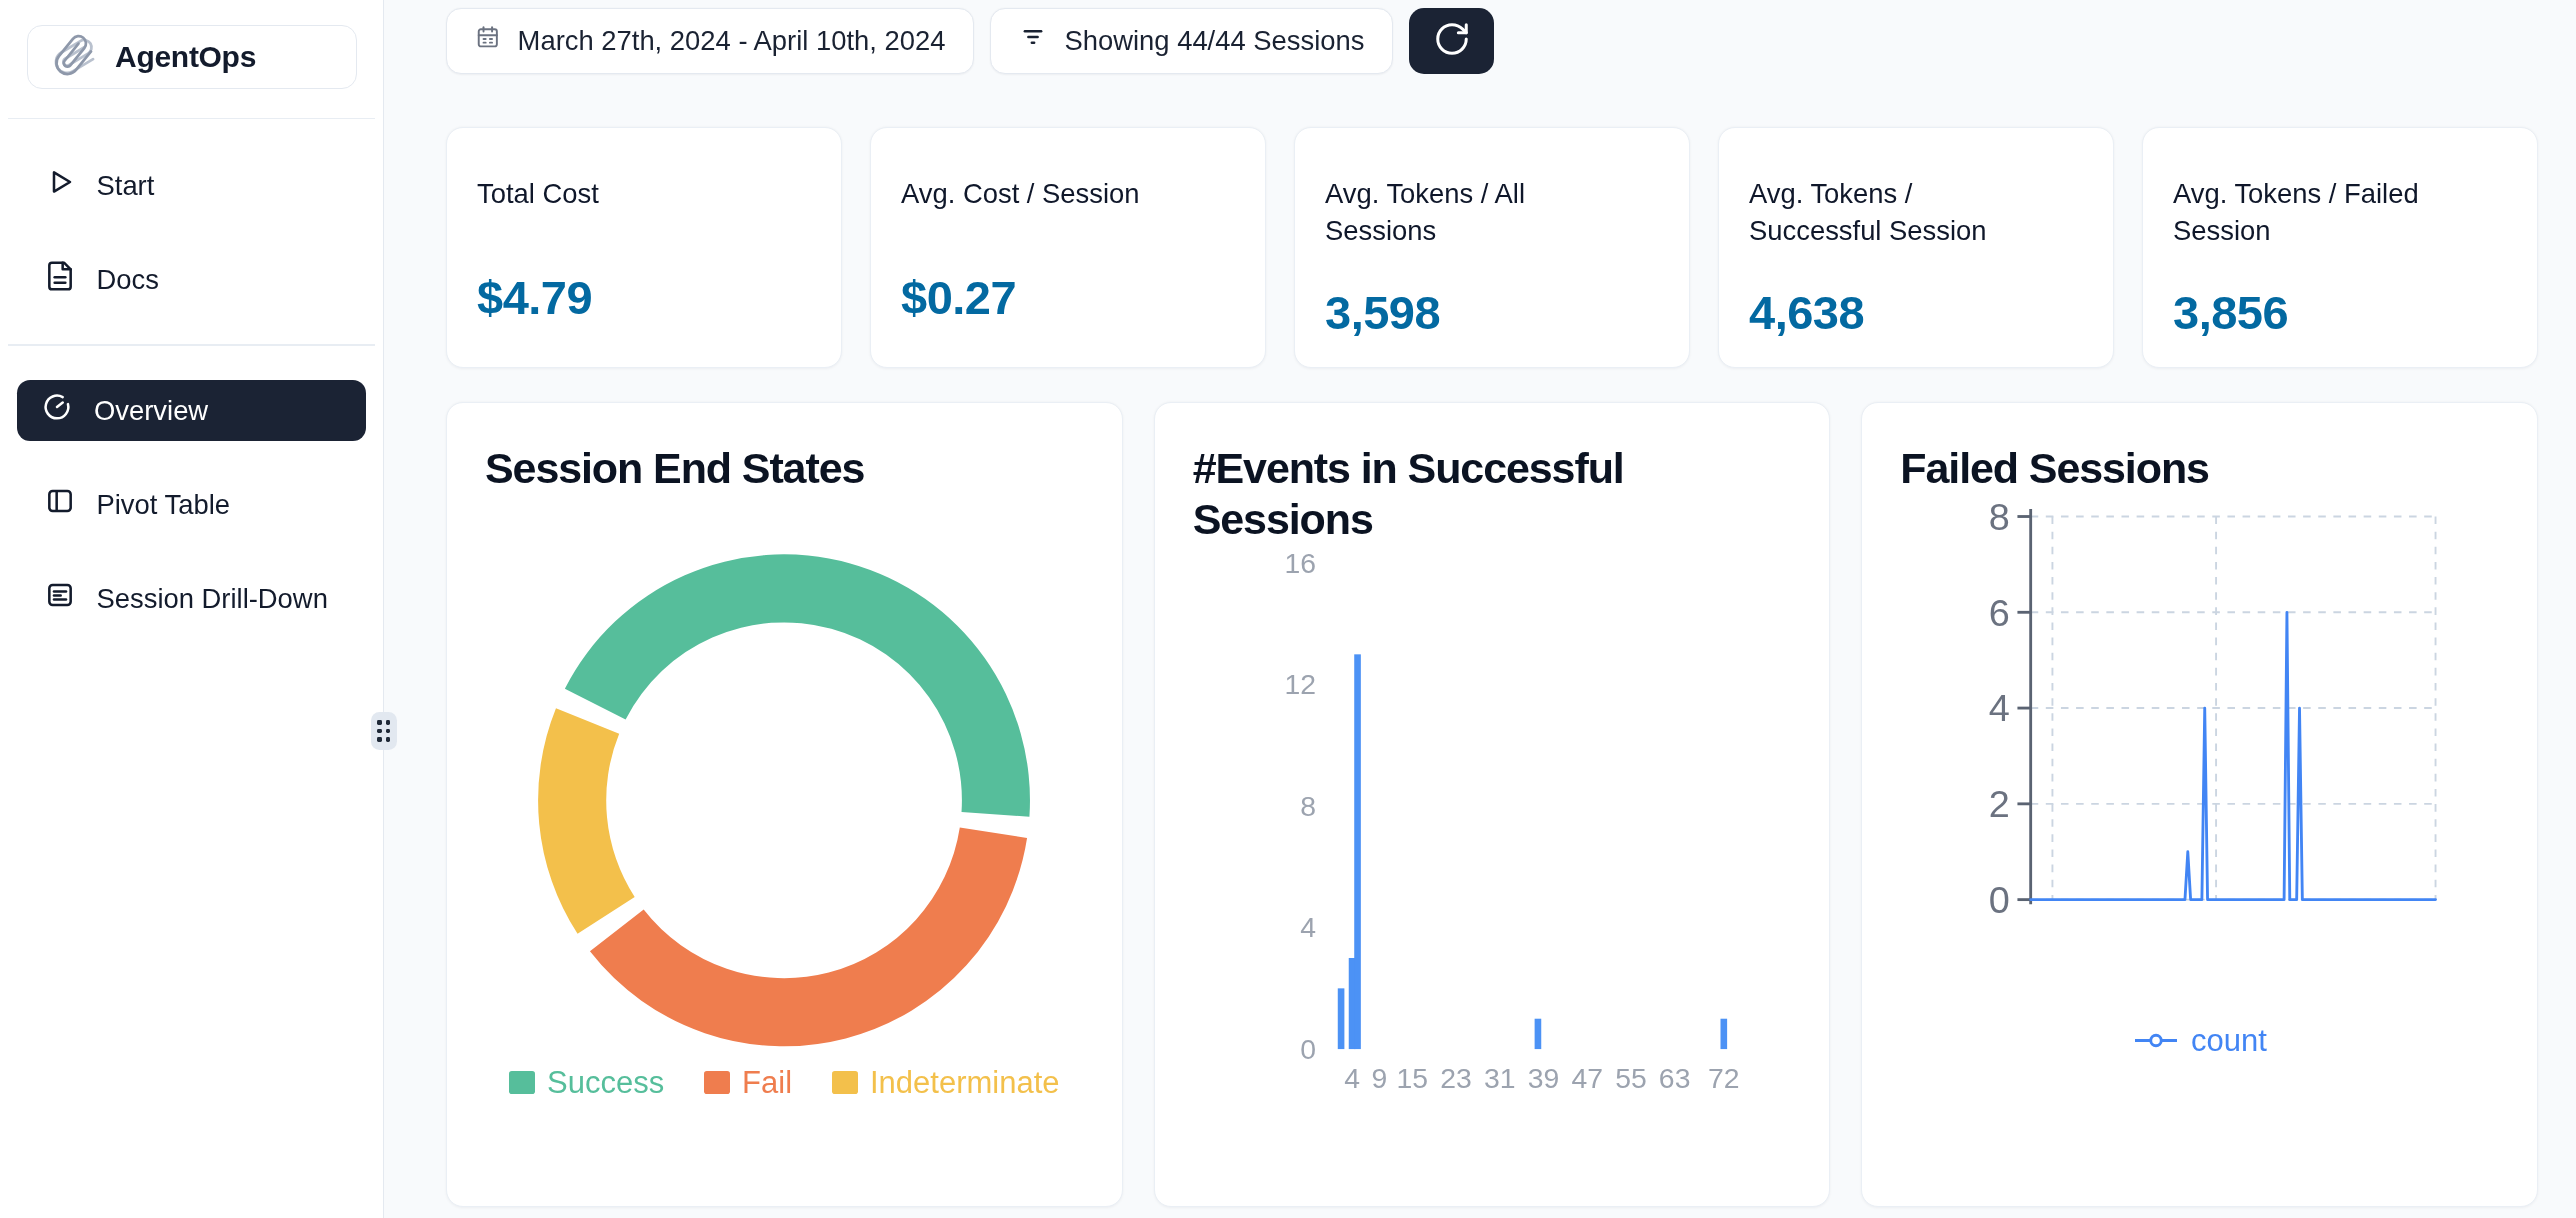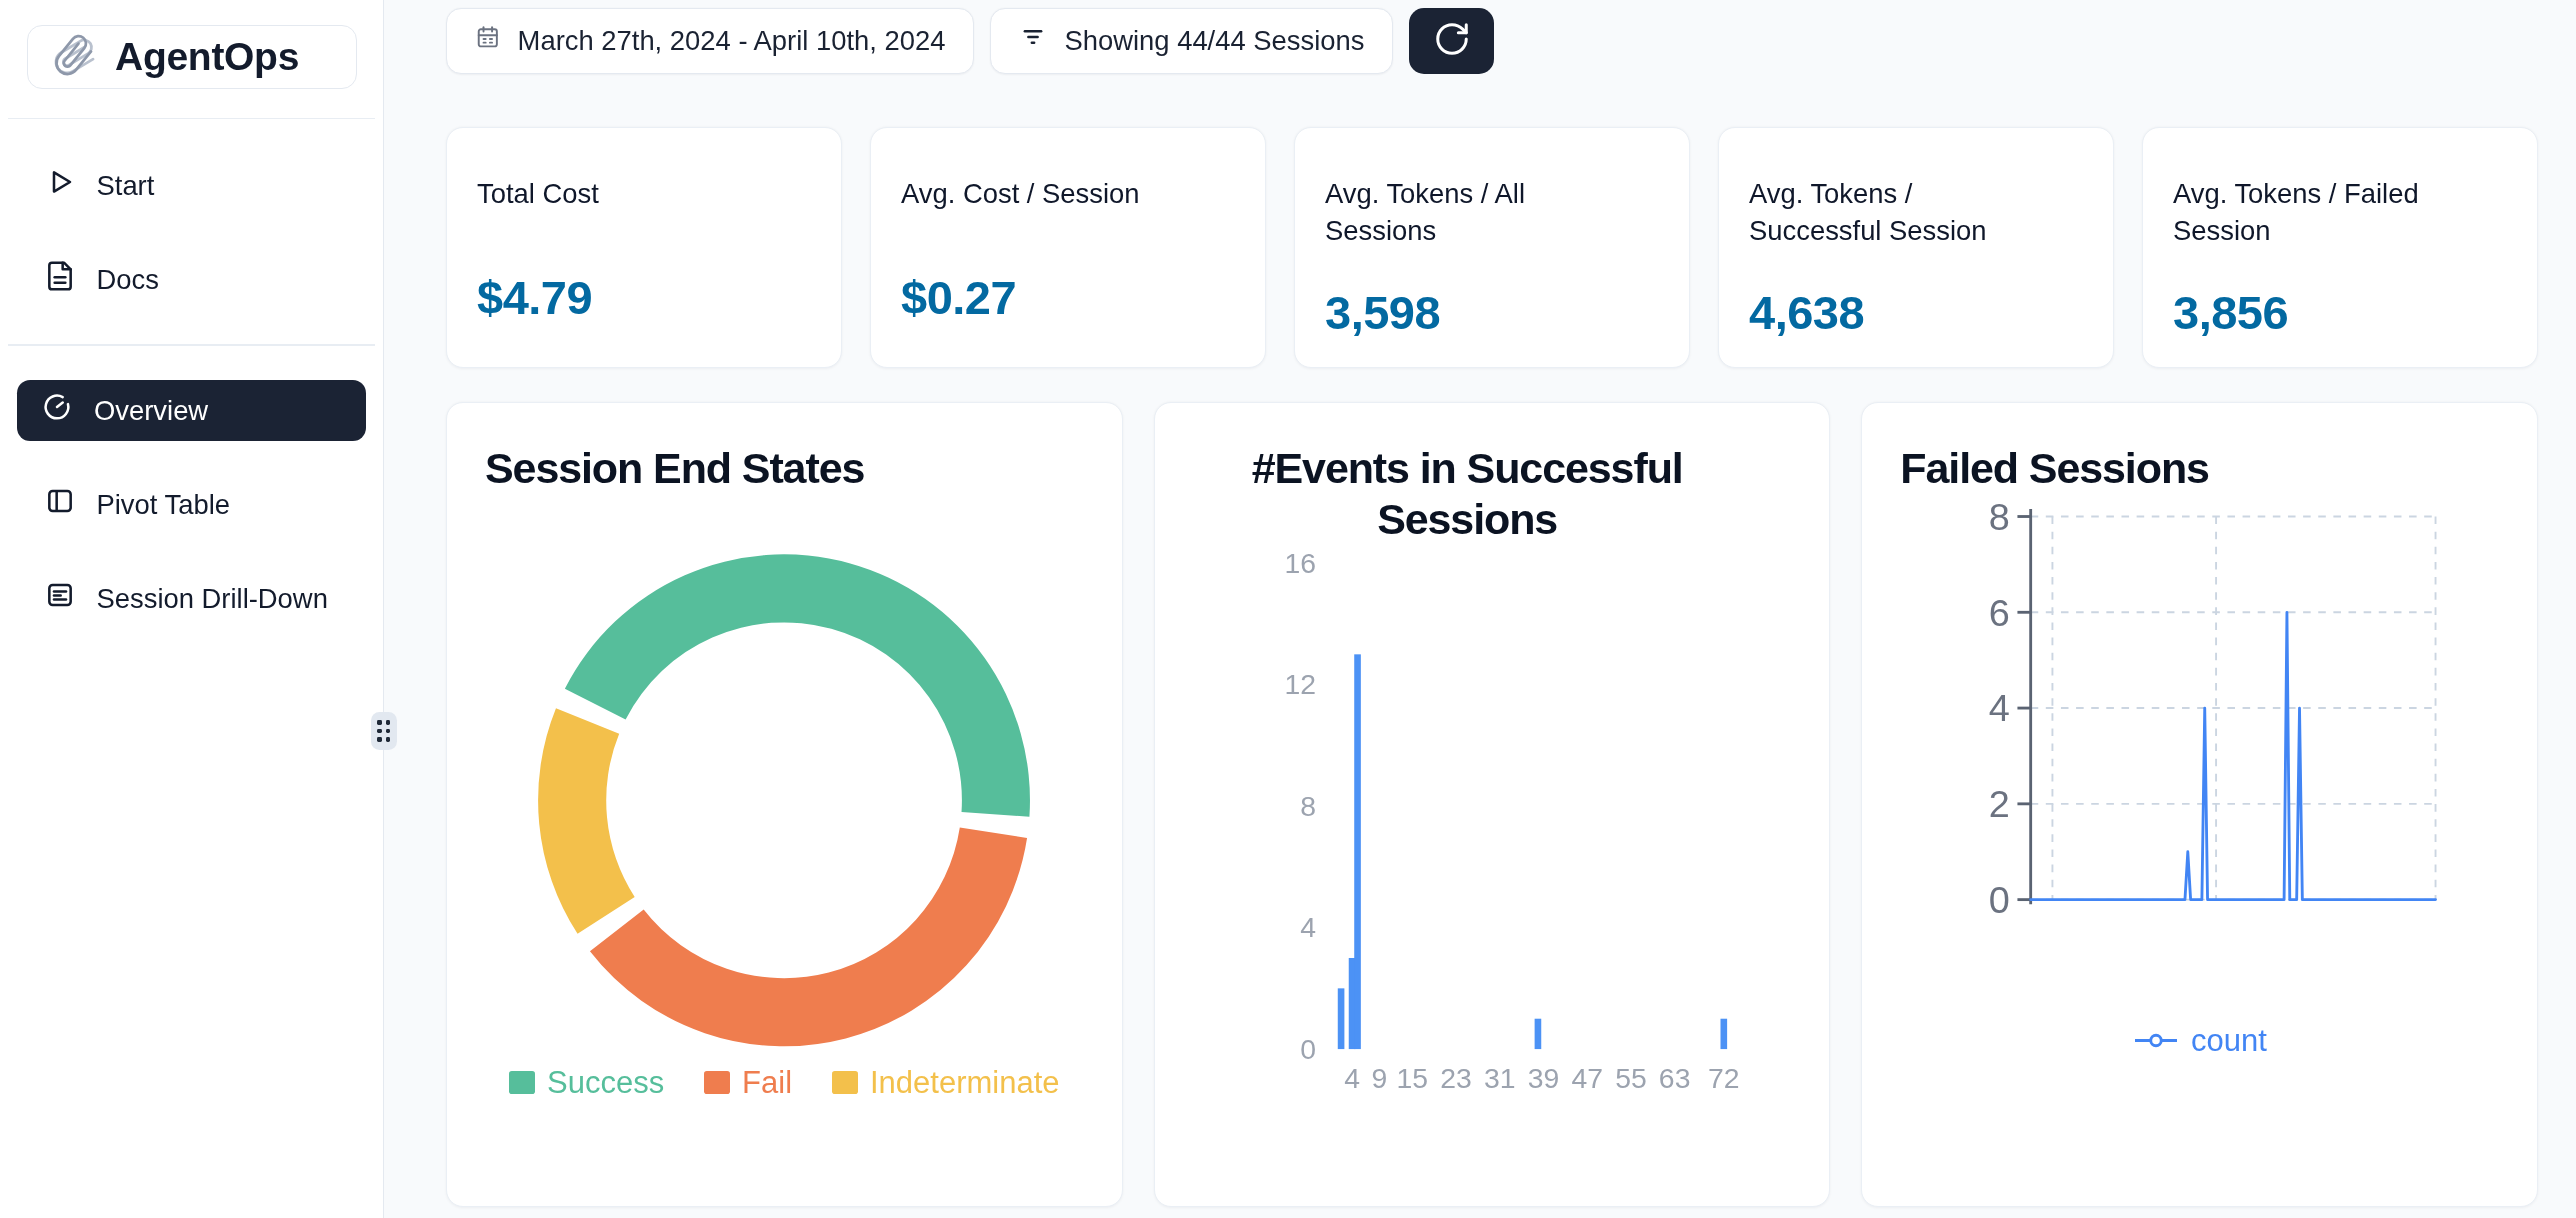--- a/index.html
+++ b/index.html
@@ -13,21 +13,21 @@
   aside {
     width:384px; flex-shrink:0; background:#FFFFFF;
     border-right:1.9px solid #E4E9F0; position:relative; height:100%;
   }
   .logo-box {
     margin:24.6px 26.5px 0 26.5px; height:64px;
     border:1.9px solid #E4E9F0; border-radius:15px;
     display:flex; align-items:center; gap:19px; padding:0 24.6px;
     background:#fff; cursor:pointer;
   }
-  .logo-text { font-size:39px; font-weight:700; color:#131B2C; letter-spacing:-0.3px; }
+  .logo-text { font-size:30px; font-weight:700; color:#131B2C; letter-spacing:-0.3px; }
   .side-divider { height:1.9px; background:#E8EDF3; margin:29px 7.6px 0 7.6px; }
   .nav-group { margin:36px 17px 0 17px; display:flex; flex-direction:column; gap:33px; }
   .nav-item {
     height:61px; display:flex; align-items:center; gap:21px;
     padding-left:26.5px; border-radius:13.2px; cursor:pointer;
     font-size:27.4px; font-weight:500; color:#131B2C;
   }
   .nav-item.active { background:#1B2334; color:#FFFFFF;padding-left:24px; }
   .nav-item svg { flex-shrink:0; }
   .resize-handle {
@@ -54,21 +54,21 @@
   .stats { display:flex; gap:28px; margin-bottom:34px; }
   .stat-card {
     flex:1; height:241px; background:#fff; border:1.9px solid #EAEFF5;
     border-radius:17px; padding:47px 30px 42px 30px;
     box-shadow:0 0.9px 2.8px rgba(16,24,40,.05);
     display:flex; flex-direction:column; justify-content:space-between;gap:35px;
   }
   .stat-label { font-size:27.4px; line-height:1.38; color:#0F172A; max-width:293px; }
   .stat-value { font-size:47px; font-weight:700; letter-spacing:-0.5px; color:#0369a1; }
   
-  .charts { display:flex; gap:31px;text-align:center; }
+  .charts { display:flex; gap:31px; }
   .chart-card {
     flex:1; height:805px; background:#fff; border:1.9px solid #EAEFF5;
     border-radius:17px; position:relative; box-shadow:0 0.9px 2.8px rgba(16,24,40,.05);
     overflow:hidden;
   }
   .chart-title {
     position:absolute; top:40px; left:38px;
     font-size:43px; font-weight:700; color:#0B1322;
     letter-spacing:-1.1px; line-height:1.2; max-width:549px;
   }

